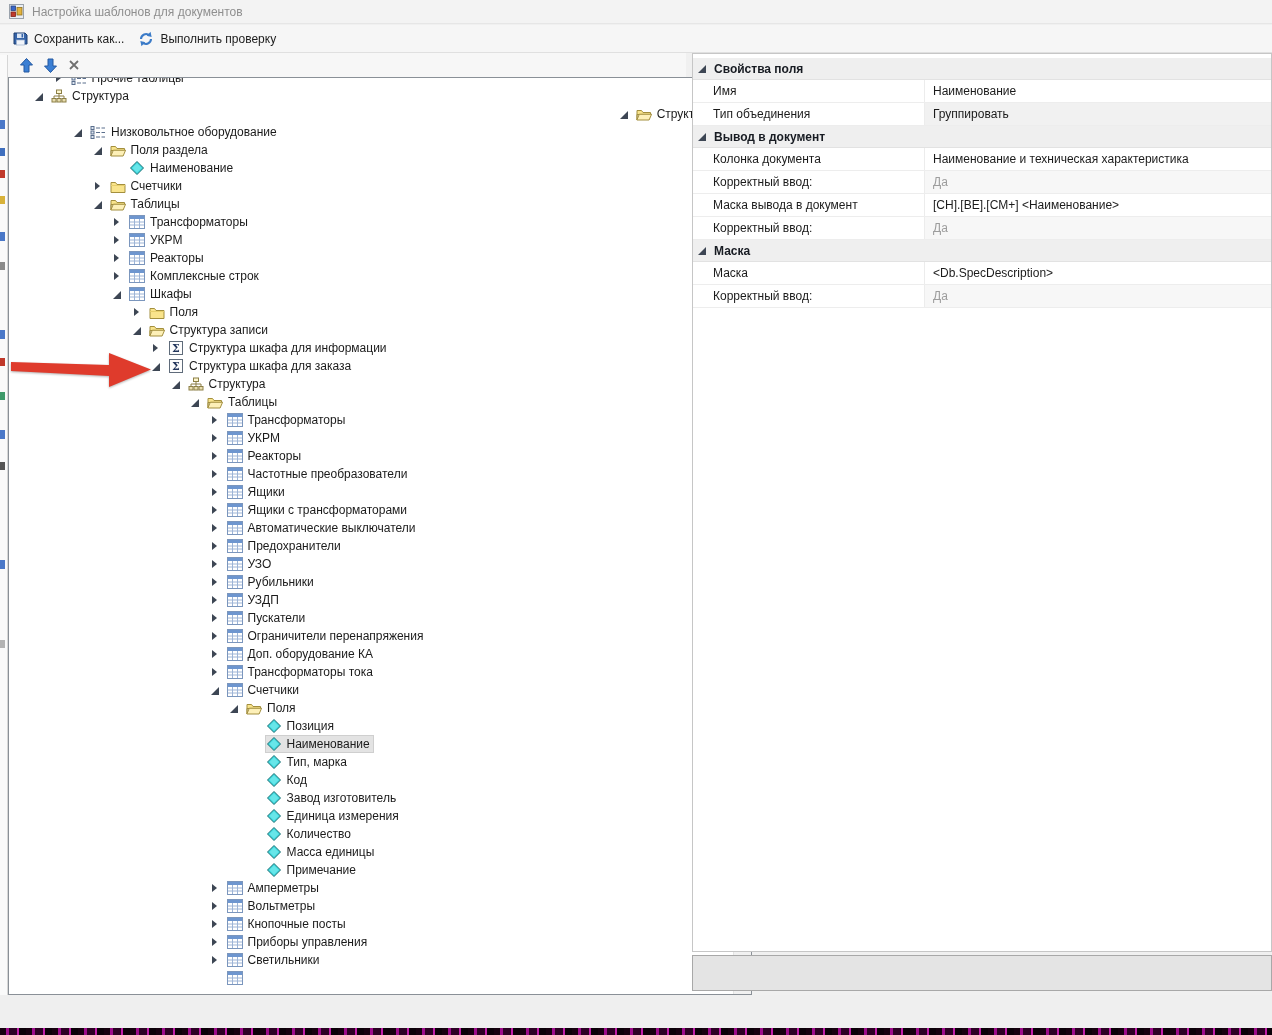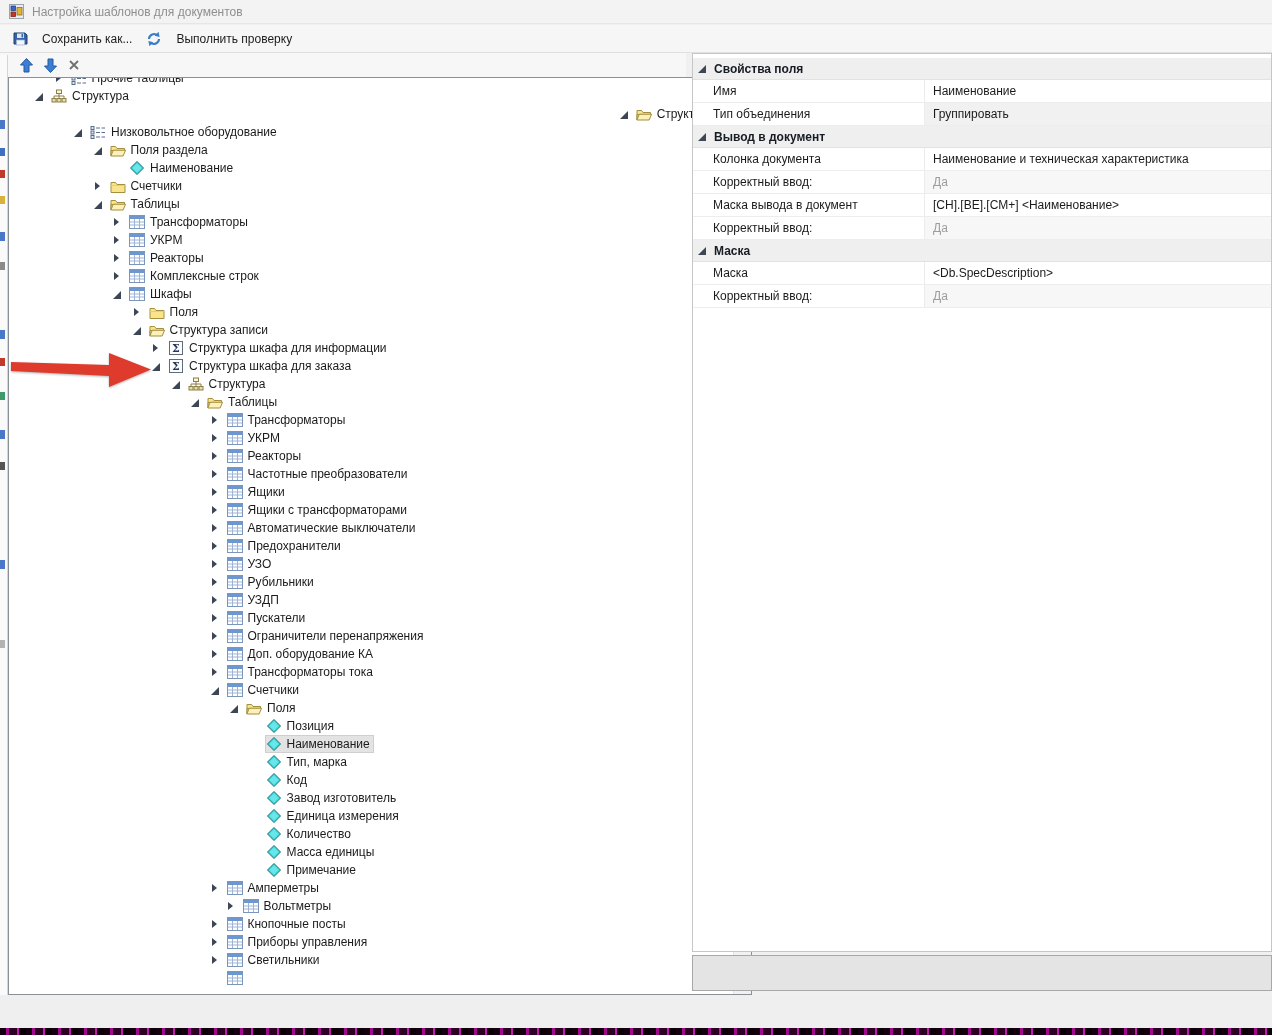--- a/index.html
+++ b/index.html
@@ -14,21 +14,21 @@
     background:#f3f3f3;border-bottom:1px solid #e6e6e6;
     display:flex;align-items:center;gap:8px;padding-left:8px;box-sizing:border-box;
     font-size:12px;color:#8f8f8f;
   }
   
   .toolbar{
     position:absolute;left:0;top:25px;width:1272px;height:27px;
     background:#f6f6f6;border-bottom:1px solid #e0e0e0;
     display:flex;align-items:center;padding-left:5px;font-size:12px;color:#1c1c1c;
   }
-  .tb-btn{display:flex;align-items:center;gap:14px;padding:3px 7px;cursor:default}
+  .tb-btn{display:flex;align-items:center;gap:6px;padding:3px 7px;cursor:default}
   .ticon{display:flex;align-items:center;justify-content:center;width:16px;height:16px}
   
   .tree-toolbar{
     position:absolute;left:0;top:53px;width:686px;height:24px;background:#f7f7f7;
     display:flex;align-items:center;padding-left:4px;box-sizing:border-box;
   }
   .grip{width:3px;height:16px;margin-right:8px;
     background:repeating-linear-gradient(180deg,#bfbfbf 0 1px,transparent 1px 3px)}
   .tt-btn{width:22px;height:20px;display:flex;align-items:center;justify-content:center;margin-right:2px}
   
@@ -737,21 +737,21 @@
           <span class="nicon">
             <svg width="16" height="14" viewBox="0 0 16 14">
               <rect x="0.5" y="0.5" width="15" height="13" fill="#ffffff" stroke="#7b96bd"></rect>
               <rect x="1" y="1" width="14" height="3" fill="#6e96cf"></rect>
               <path d="M1 7 h14 M1 10 h14 M5.5 4 v9 M10.5 4 v9" stroke="#9db4d6" fill="none"></path>
             </svg>
           </span>
           <span>Амперметры</span>
         </span>
       </div>
-      <div class="titem" style="padding-left: 201.5px; margin-left: 16px;">
+      <div class="titem" style="padding-left: 201.5px;">
         <span class="exp exp-c"></span>
         <span class="node">
           <span class="nicon">
             <svg width="16" height="14" viewBox="0 0 16 14">
               <rect x="0.5" y="0.5" width="15" height="13" fill="#ffffff" stroke="#7b96bd"></rect>
               <rect x="1" y="1" width="14" height="3" fill="#6e96cf"></rect>
               <path d="M1 7 h14 M1 10 h14 M5.5 4 v9 M10.5 4 v9" stroke="#9db4d6" fill="none"></path>
             </svg>
           </span>
           <span>Вольтметры</span>

